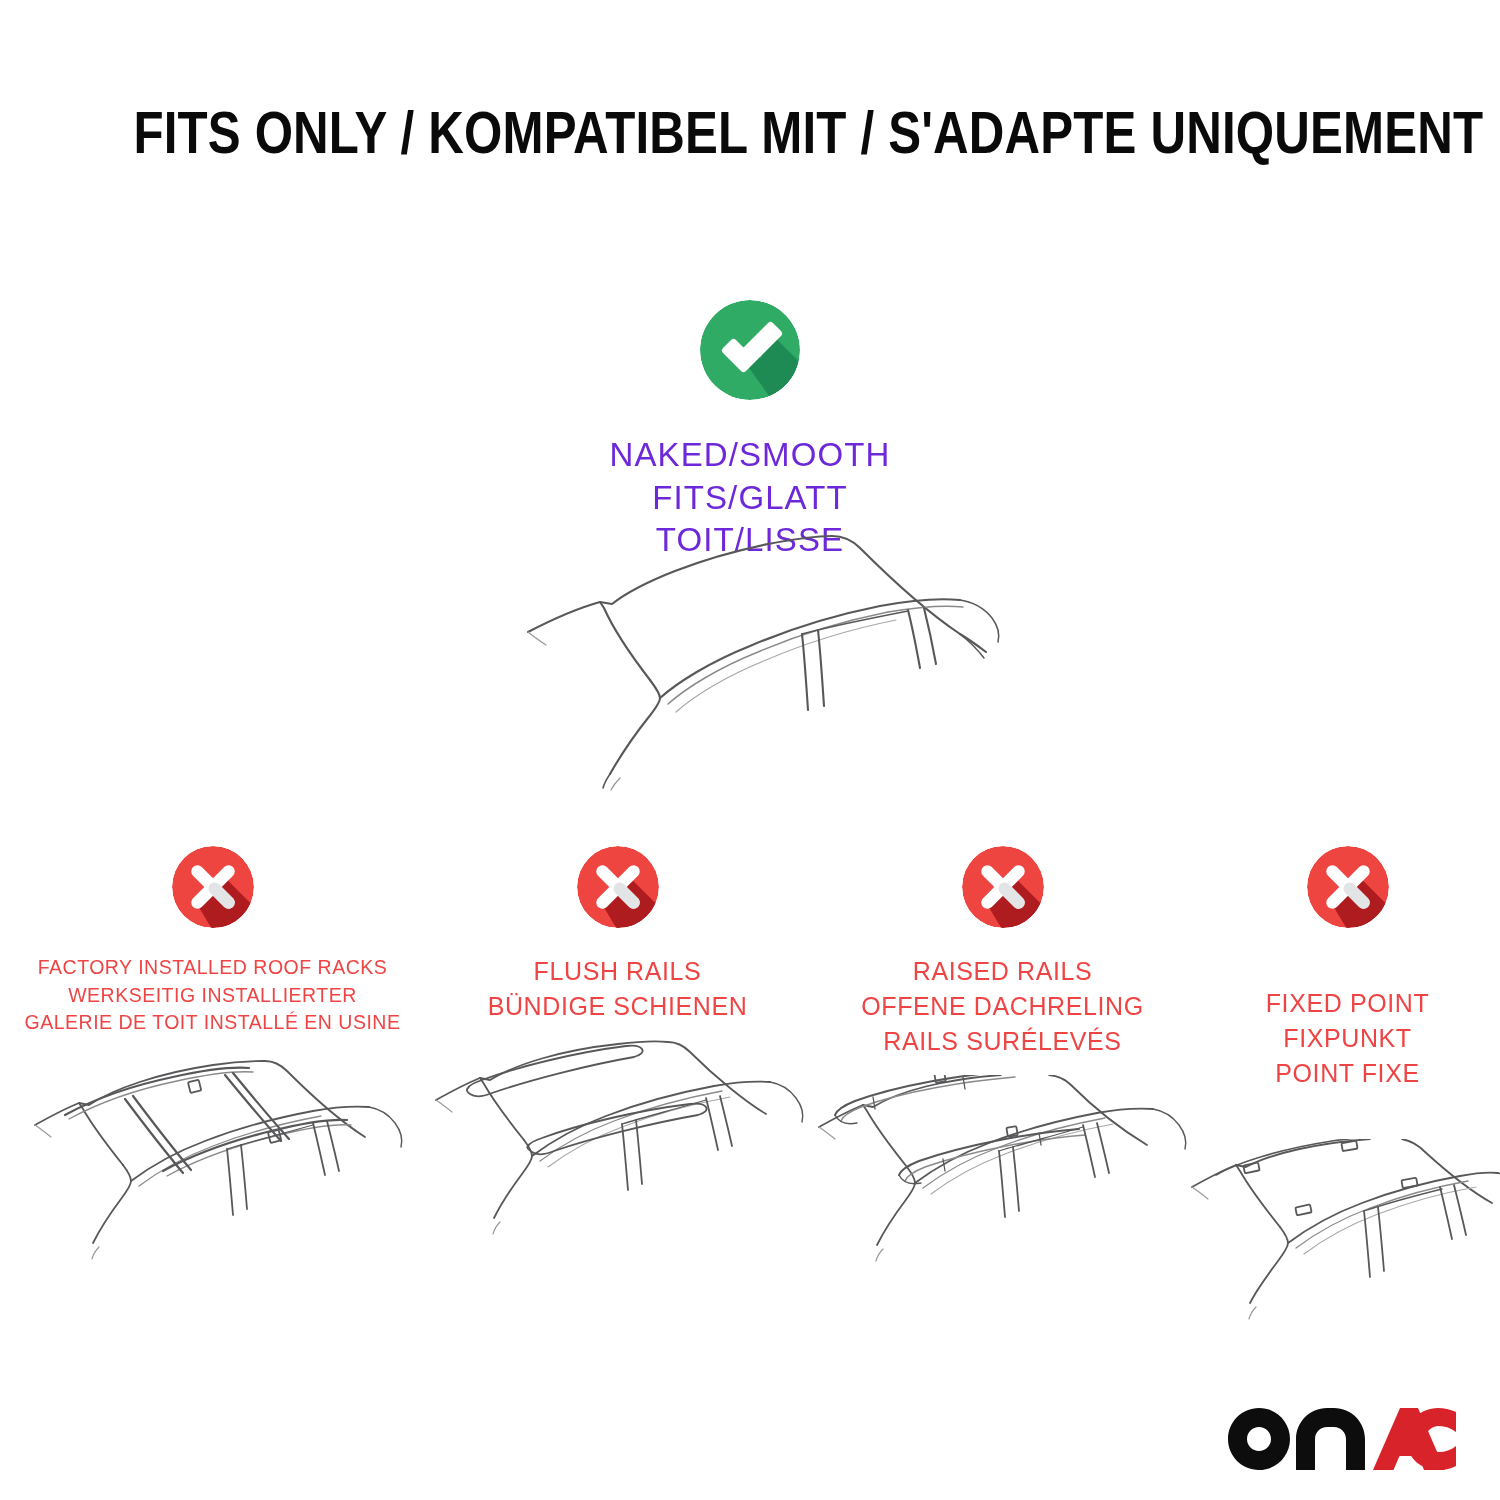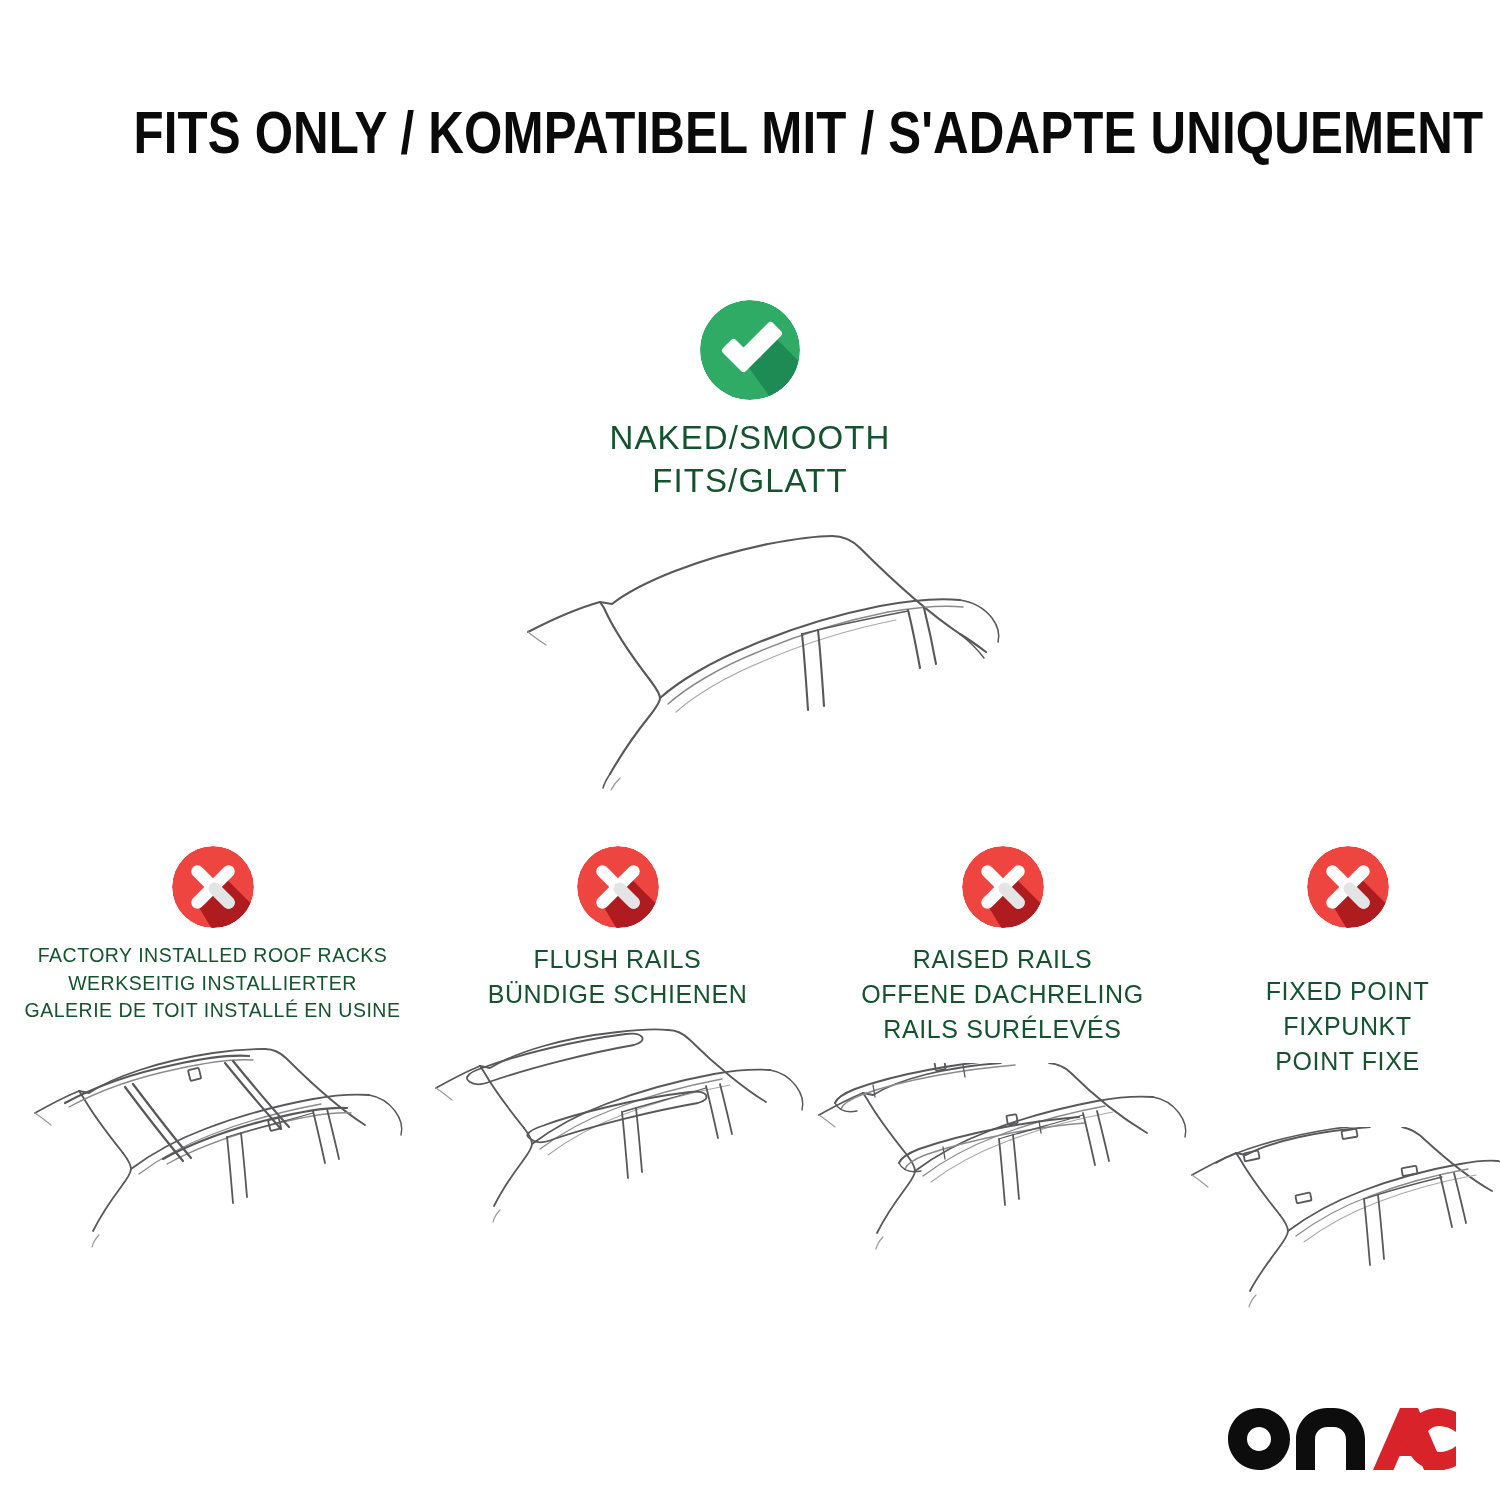--- a/index.html
+++ b/index.html
@@ -51,26 +51,26 @@
   #fit-block {
     position: absolute;
     top: 300px;
     left: 0;
     width: 1500px;
     text-align: center;
   }
   #fit-badge-wrap { display: flex; justify-content: center; }
   #ok-badge { width: 100px; height: 100px; }
   #fit-label {
-    margin-top: 17px;
+    margin-top: 34px;
     font-size: 33px;
     font-weight: 300;
     letter-spacing: 1.1px;
     line-height: 1.29;
-    color: #14532d;
+    color: #6d28d9;
   }
   #fit-label .ln { display: block; }
 
   
   .illus { display: block; }
   #fit-illus {
     position: absolute;
     top: 522px;
     left: 500px;
     width: 540px;
@@ -92,25 +92,25 @@
     align-items: center;
   }
   .nofit-col.c0 { width: 425px; }
   .nofit-col.c1 { width: 385px; }
   .nofit-col.c2 { width: 385px; }
   .nofit-col.c3 { width: 305px; gap: 32px; }
 
   .x-badge { width: 82px; height: 82px; }
 
   .nofit-label {
-    margin-top: 14px;
+    margin-top: 26px;
     text-align: center;
     font-weight: 300;
     letter-spacing: 0.6px;
-    color: #14532d;
+    color: #ef4444;
   }
   .nofit-label .ln { display: block; }
 
   .c0 .nofit-label { font-size: 19.5px; line-height: 1.42; letter-spacing: 0.5px; }
   .c1 .nofit-label,
   .c2 .nofit-label { font-size: 25px; line-height: 1.40; }
   .c3 .nofit-label { font-size: 25px; line-height: 1.40; }
 
   .nofit-illus { margin-top: 16px; }
 
@@ -149,20 +149,21 @@
 
           <path d="M25.5 50.5 L33.5 42.5 L43.5 52.5 L70.5 25.5 L78.5 33.5 L43.5 68.5 Z" fill="#FFFFFF" stroke="#FFFFFF" stroke-width="7" stroke-linejoin="round" stroke-linecap="round"></path>
         </g>
       </svg>
     </div>
   </div>
 
   <div id="fit-label">
     <span class="ln">NAKED/SMOOTH</span>
     <span class="ln">FITS/GLATT</span>
+    <span class="ln">TOIT/LISSE</span>
   </div>
 </div>
 
 <div id="fit-illus">
   <svg class="illus" viewBox="0 0 540 270" width="540" height="270" aria-hidden="true">
     <g fill="none" stroke="#58585A" stroke-width="2.1" stroke-linecap="round" stroke-linejoin="round">
 
       <path d="M28 110 C55 96 82 85 100 80"></path>
       <path d="M100 80 L112 82 C140 60 200 36 268 22 C300 16 322 14 332 14"></path>
       <path d="M332 14 C344 14 352 18 360 26 C392 58 430 92 460 112"></path>

